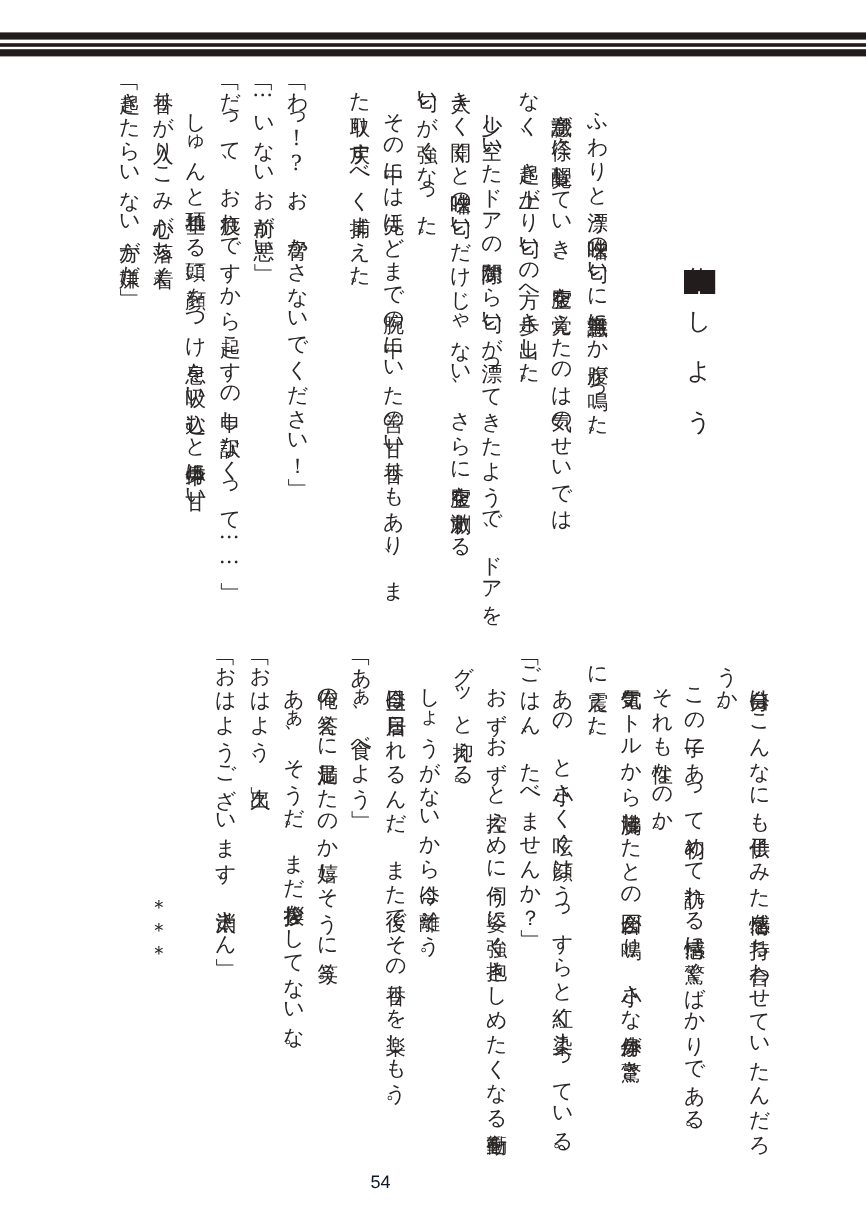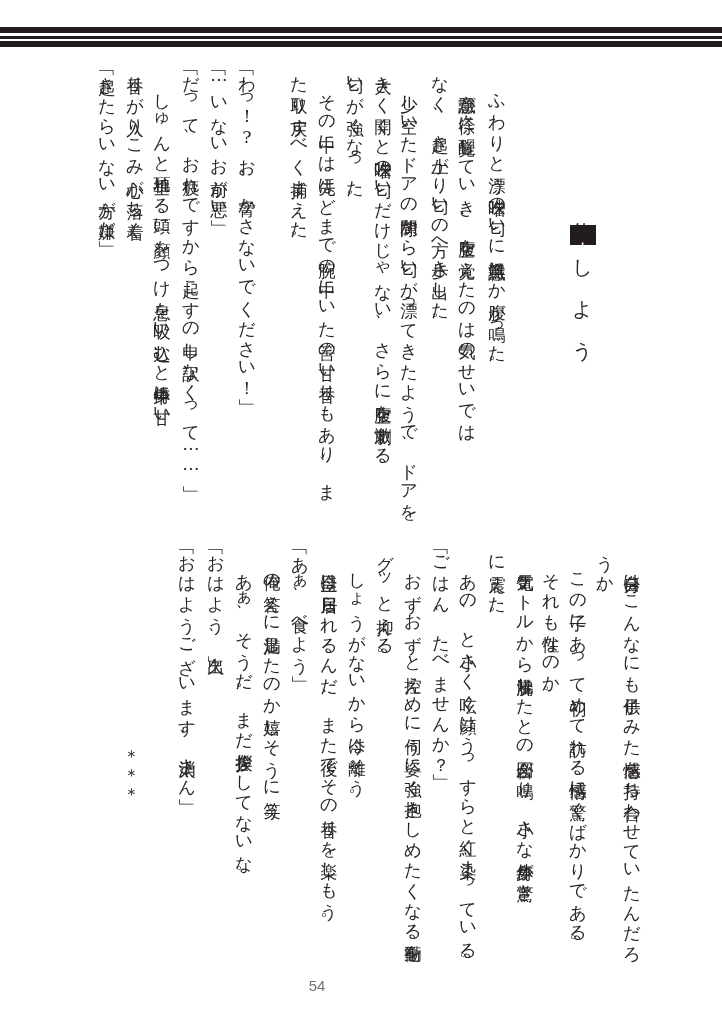--- a/index.html
+++ b/index.html
@@ -12,21 +12,21 @@
   .r3 { top: 14px; height: 6px; }
   .col { position: absolute; writing-mode: vertical-rl; text-orientation: upright;
          font-size: 17.4px; line-height: 22px; width: 22px; white-space: nowrap;
          letter-spacing: 0.6px; }
   .title { position: absolute; left: 571px; top: 207px; writing-mode: vertical-rl;
            font-size: 20px; letter-spacing: 18px; line-height: 24px; }
   .title .hl { background: #231c1c; color: #ffffff; padding: 1px 1px; }
   .stars { position: absolute; left: 121px; top: 738px; writing-mode: vertical-rl;
            font-size: 17px; letter-spacing: 2px; }
   .pagenum { position: absolute; left: 0; width: 634px; top: 977px; text-align: center;
-             font-family: "Liberation Sans", sans-serif; font-size: 15px; color: #737373; }
+             font-family: "Liberation Sans", sans-serif; font-size: 15px; color: #0f172a; }
 </style>
 </head>
 <body>
 
 <div class="rules">
   <div class="rule r1"></div>
   <div class="rule r2"></div>
   <div class="rule r3"></div>
 </div>
 

